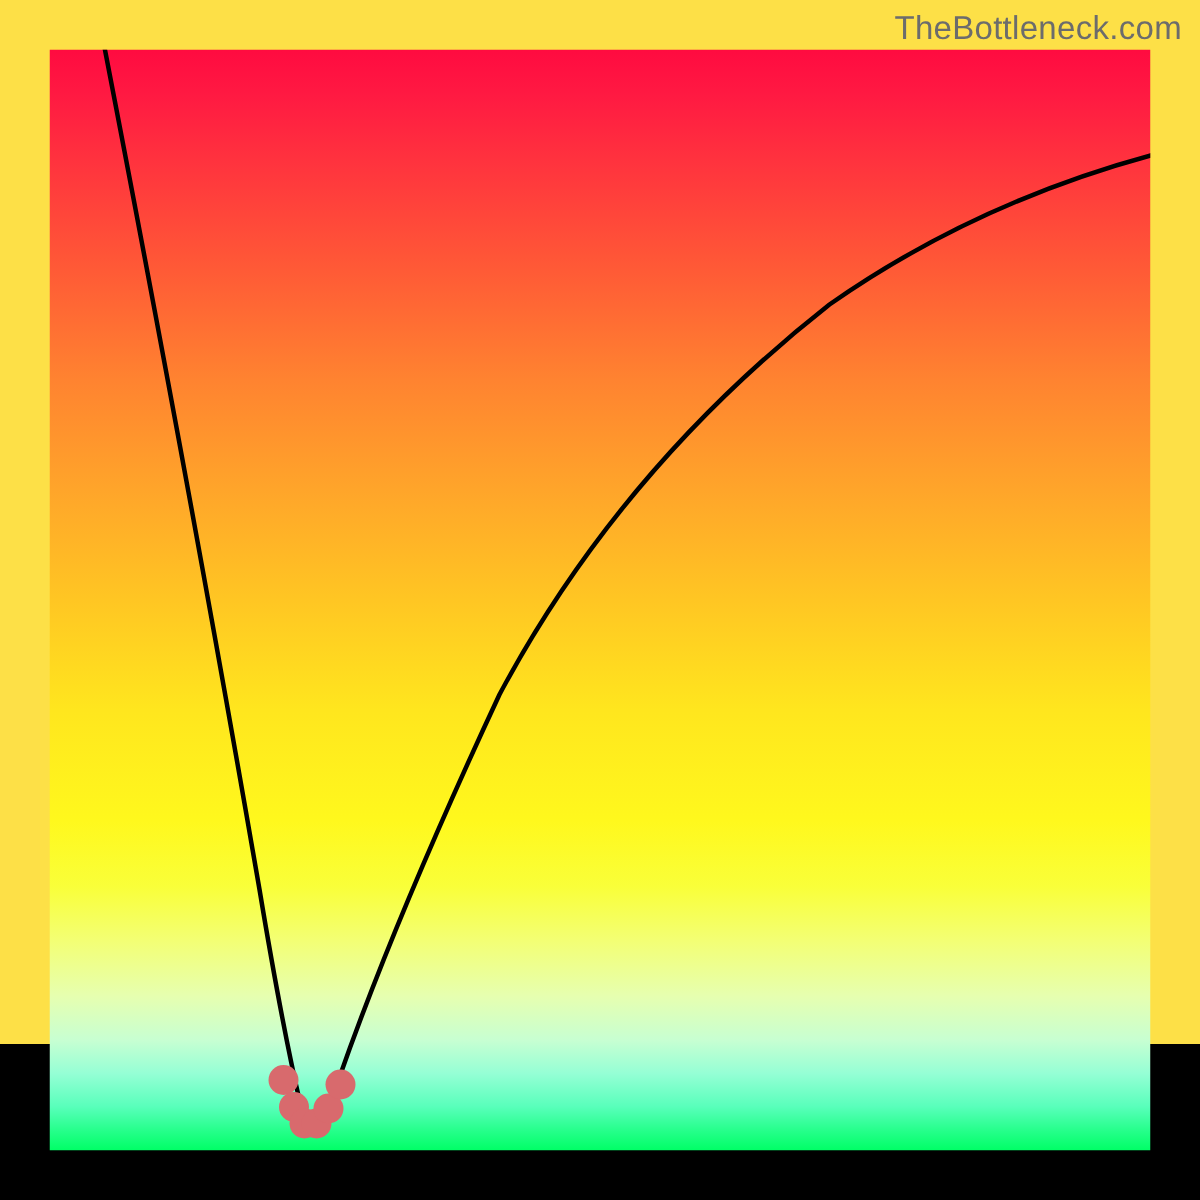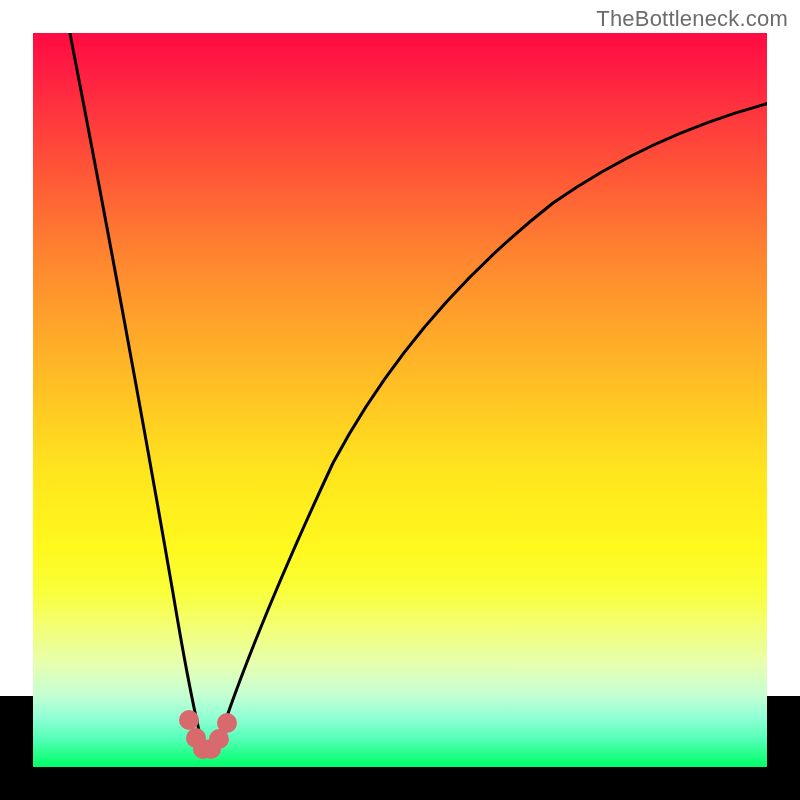--- a/index.html
+++ b/index.html
@@ -8,21 +8,21 @@
     width: 800px;
     height: 800px;
     background: #000;
     overflow: hidden;
     font-family: Arial, Helvetica, sans-serif;
   }
   .frame {
     position: absolute;
     left: 0; top: 0;
     width: 800px; height: 696px;
-    background: #ffffff;
+    background: #fde047;
   }
   .plot {
     position: absolute;
     left: 33px;
     top: 33px;
     width: 734px;
     height: 734px;
     overflow: hidden;
   }
   .gradient {

